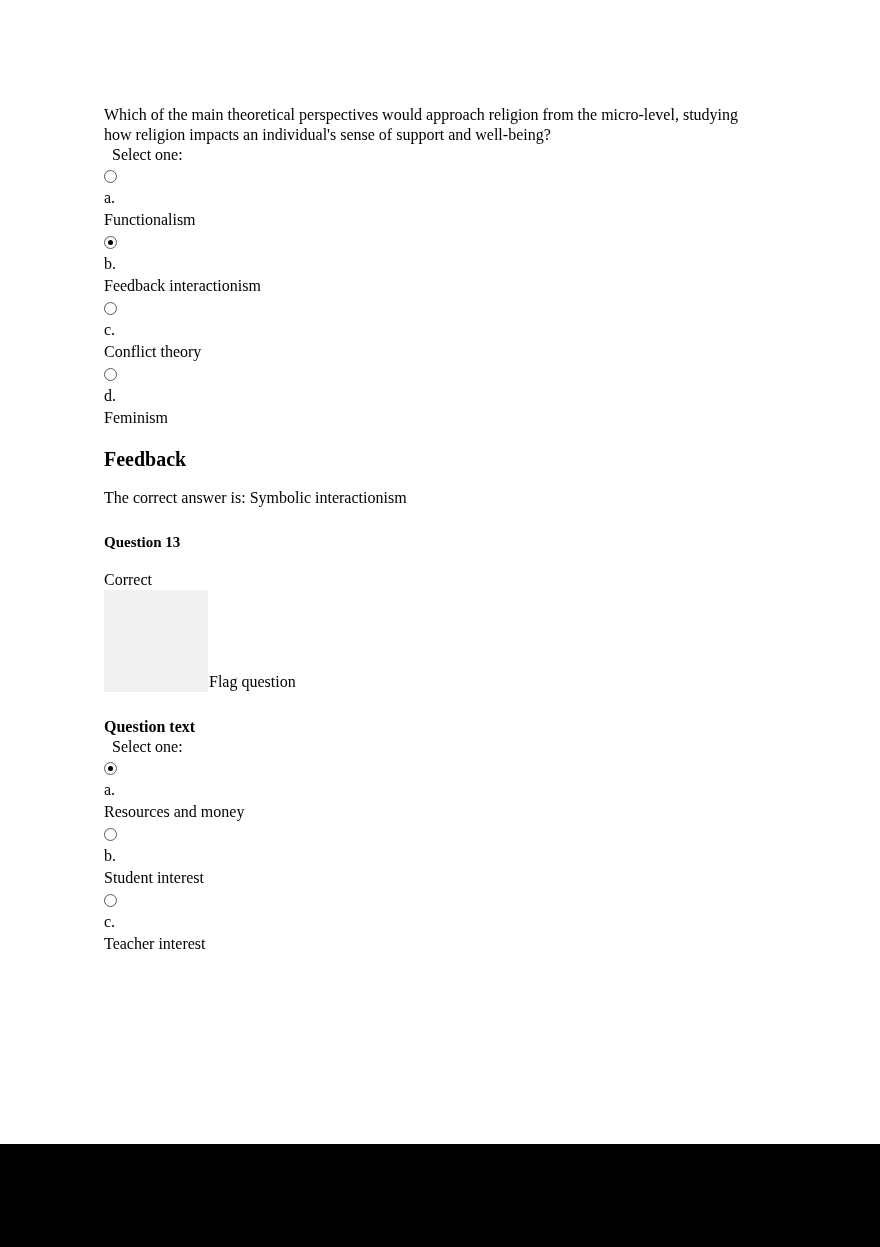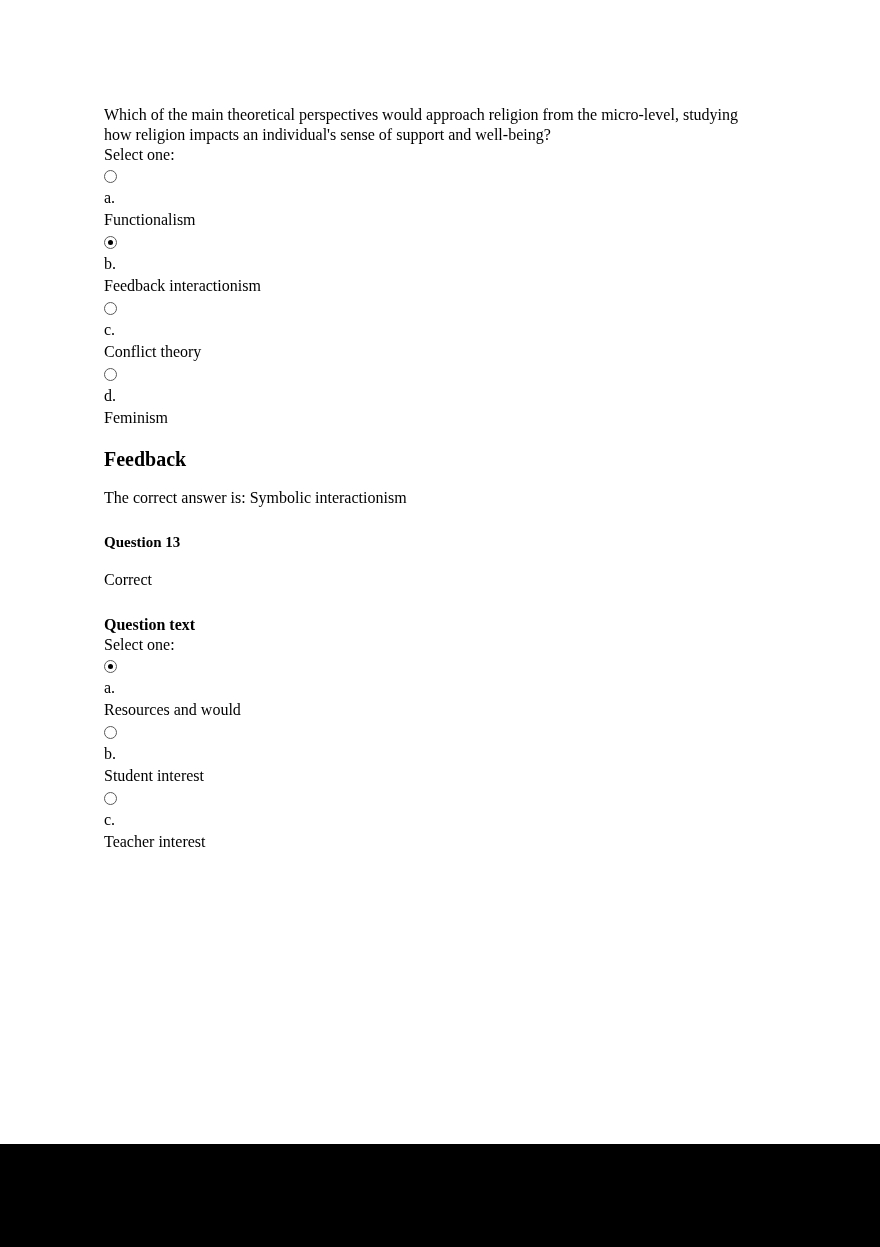--- a/index.html
+++ b/index.html
@@ -20,20 +20,21 @@
   }
   p, h2, h3, div { margin: 0; }
 
   .qtext {
     font-size: 16px;
     line-height: 20px;
   }
   .select-label {
     font-size: 16px;
     line-height: 20px;
+    margin-left: 8px;
   }
   .options { }
   .option .radio-line {
     height: 22px;
     display: flex;
     align-items: center;
   }
   .option .letter,
   .option .olabel {
     font-size: 16px;
@@ -161,32 +162,36 @@
 
   <h3 class="feedback-heading">Feedback</h3>
   <p class="feedback-text">The correct answer is: Symbolic interactionism</p>
 
   <h2 class="question-heading">Question 13</h2>
 
   <div class="qinfo">
     <div>Correct</div>
   </div>
 
+  <div class="flag-row">
+    <div class="flag-box"></div>
+    <span class="flag-label">Flag question</span>
+  </div>
 
   <h3 class="qtext-heading">Question text</h3>
 
   <p class="select-label">Select one:</p>
 
   <div class="options">
     <div class="option">
       <div class="radio-line">
           <span class="radio selected"></span>
         </div>
       <div class="letter">a.</div>
-      <div class="olabel">Resources and would</div>
+      <div class="olabel">Resources and money</div>
     </div>
     <div class="option">
       <div class="radio-line">
           <span class="radio"></span>
         </div>
       <div class="letter">b.</div>
       <div class="olabel">Student interest</div>
     </div>
     <div class="option">
       <div class="radio-line">

